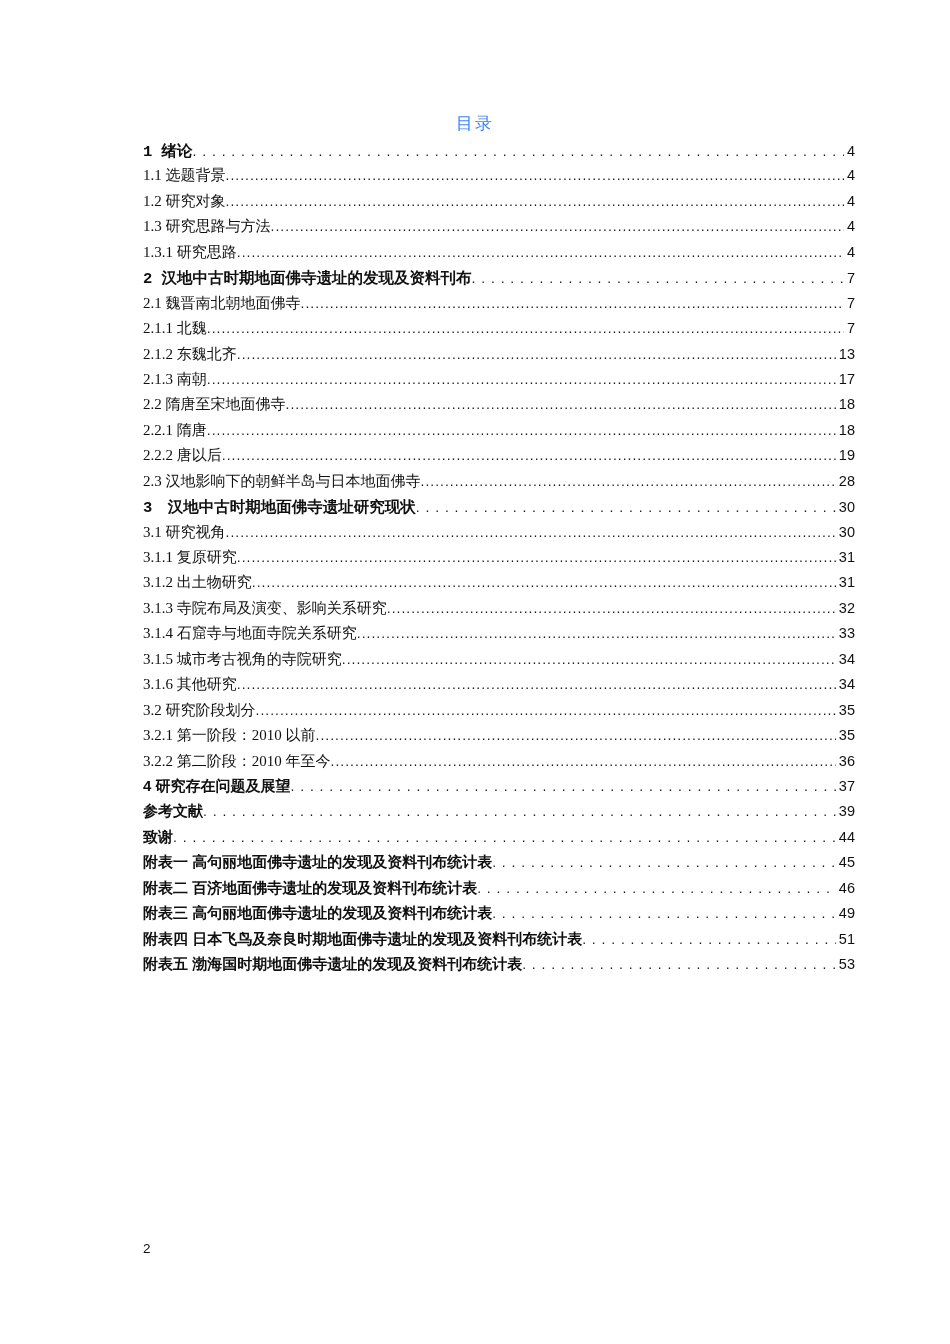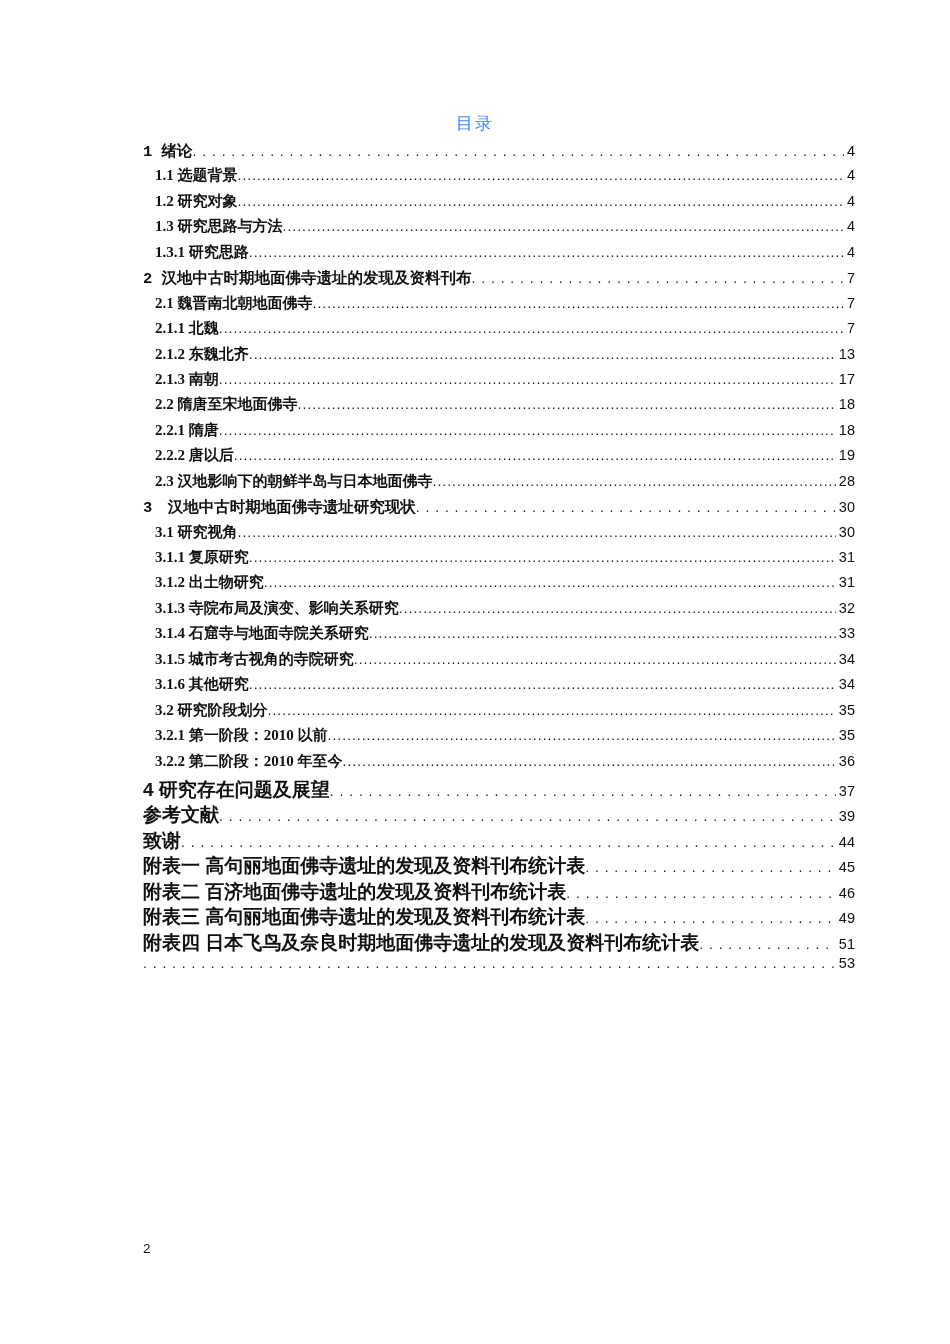--- a/index.html
+++ b/index.html
@@ -64,26 +64,25 @@
     color: #101010;
   }
   .lvl1 .t {
     font-family: Liberation Mono, monospace;
     font-weight: 700;
     font-size: 15.5px;
   }
   .lvl1b .t {
     font-family: "Liberation Sans", "DejaVu Sans", sans-serif;
     font-weight: 600;
-    font-size: 19px;
+    font-size: 15px;
   }
   .sub .t {
     font-family: "Liberation Serif", "DejaVu Serif", serif;
-    font-weight: 700;
-    margin-left: 12px;
+    font-weight: 400;
   }
   .footer-page {
     position: absolute;
     left: 143px;
     top: 1241px;
     font-family: "Liberation Sans", "DejaVu Sans", sans-serif;
     font-size: 13.5px;
     color: #101010;
   }
 </style>
@@ -253,20 +252,21 @@
         <span class="t">附表三 高句丽地面佛寺遗址的发现及资料刊布统计表</span>
         <span class="leader sparse"></span>
         <span class="pg">49</span>
       </div>
     <div class="row lvl1b">
         <span class="t">附表四 日本飞鸟及奈良时期地面佛寺遗址的发现及资料刊布统计表</span>
         <span class="leader sparse"></span>
         <span class="pg">51</span>
       </div>
     <div class="row lvl1b">
+        <span class="t">附表五 渤海国时期地面佛寺遗址的发现及资料刊布统计表</span>
         <span class="leader sparse"></span>
         <span class="pg">53</span>
       </div>
 
   </div>
 
   <div class="footer-page">2</div>
 
 </div>
 

